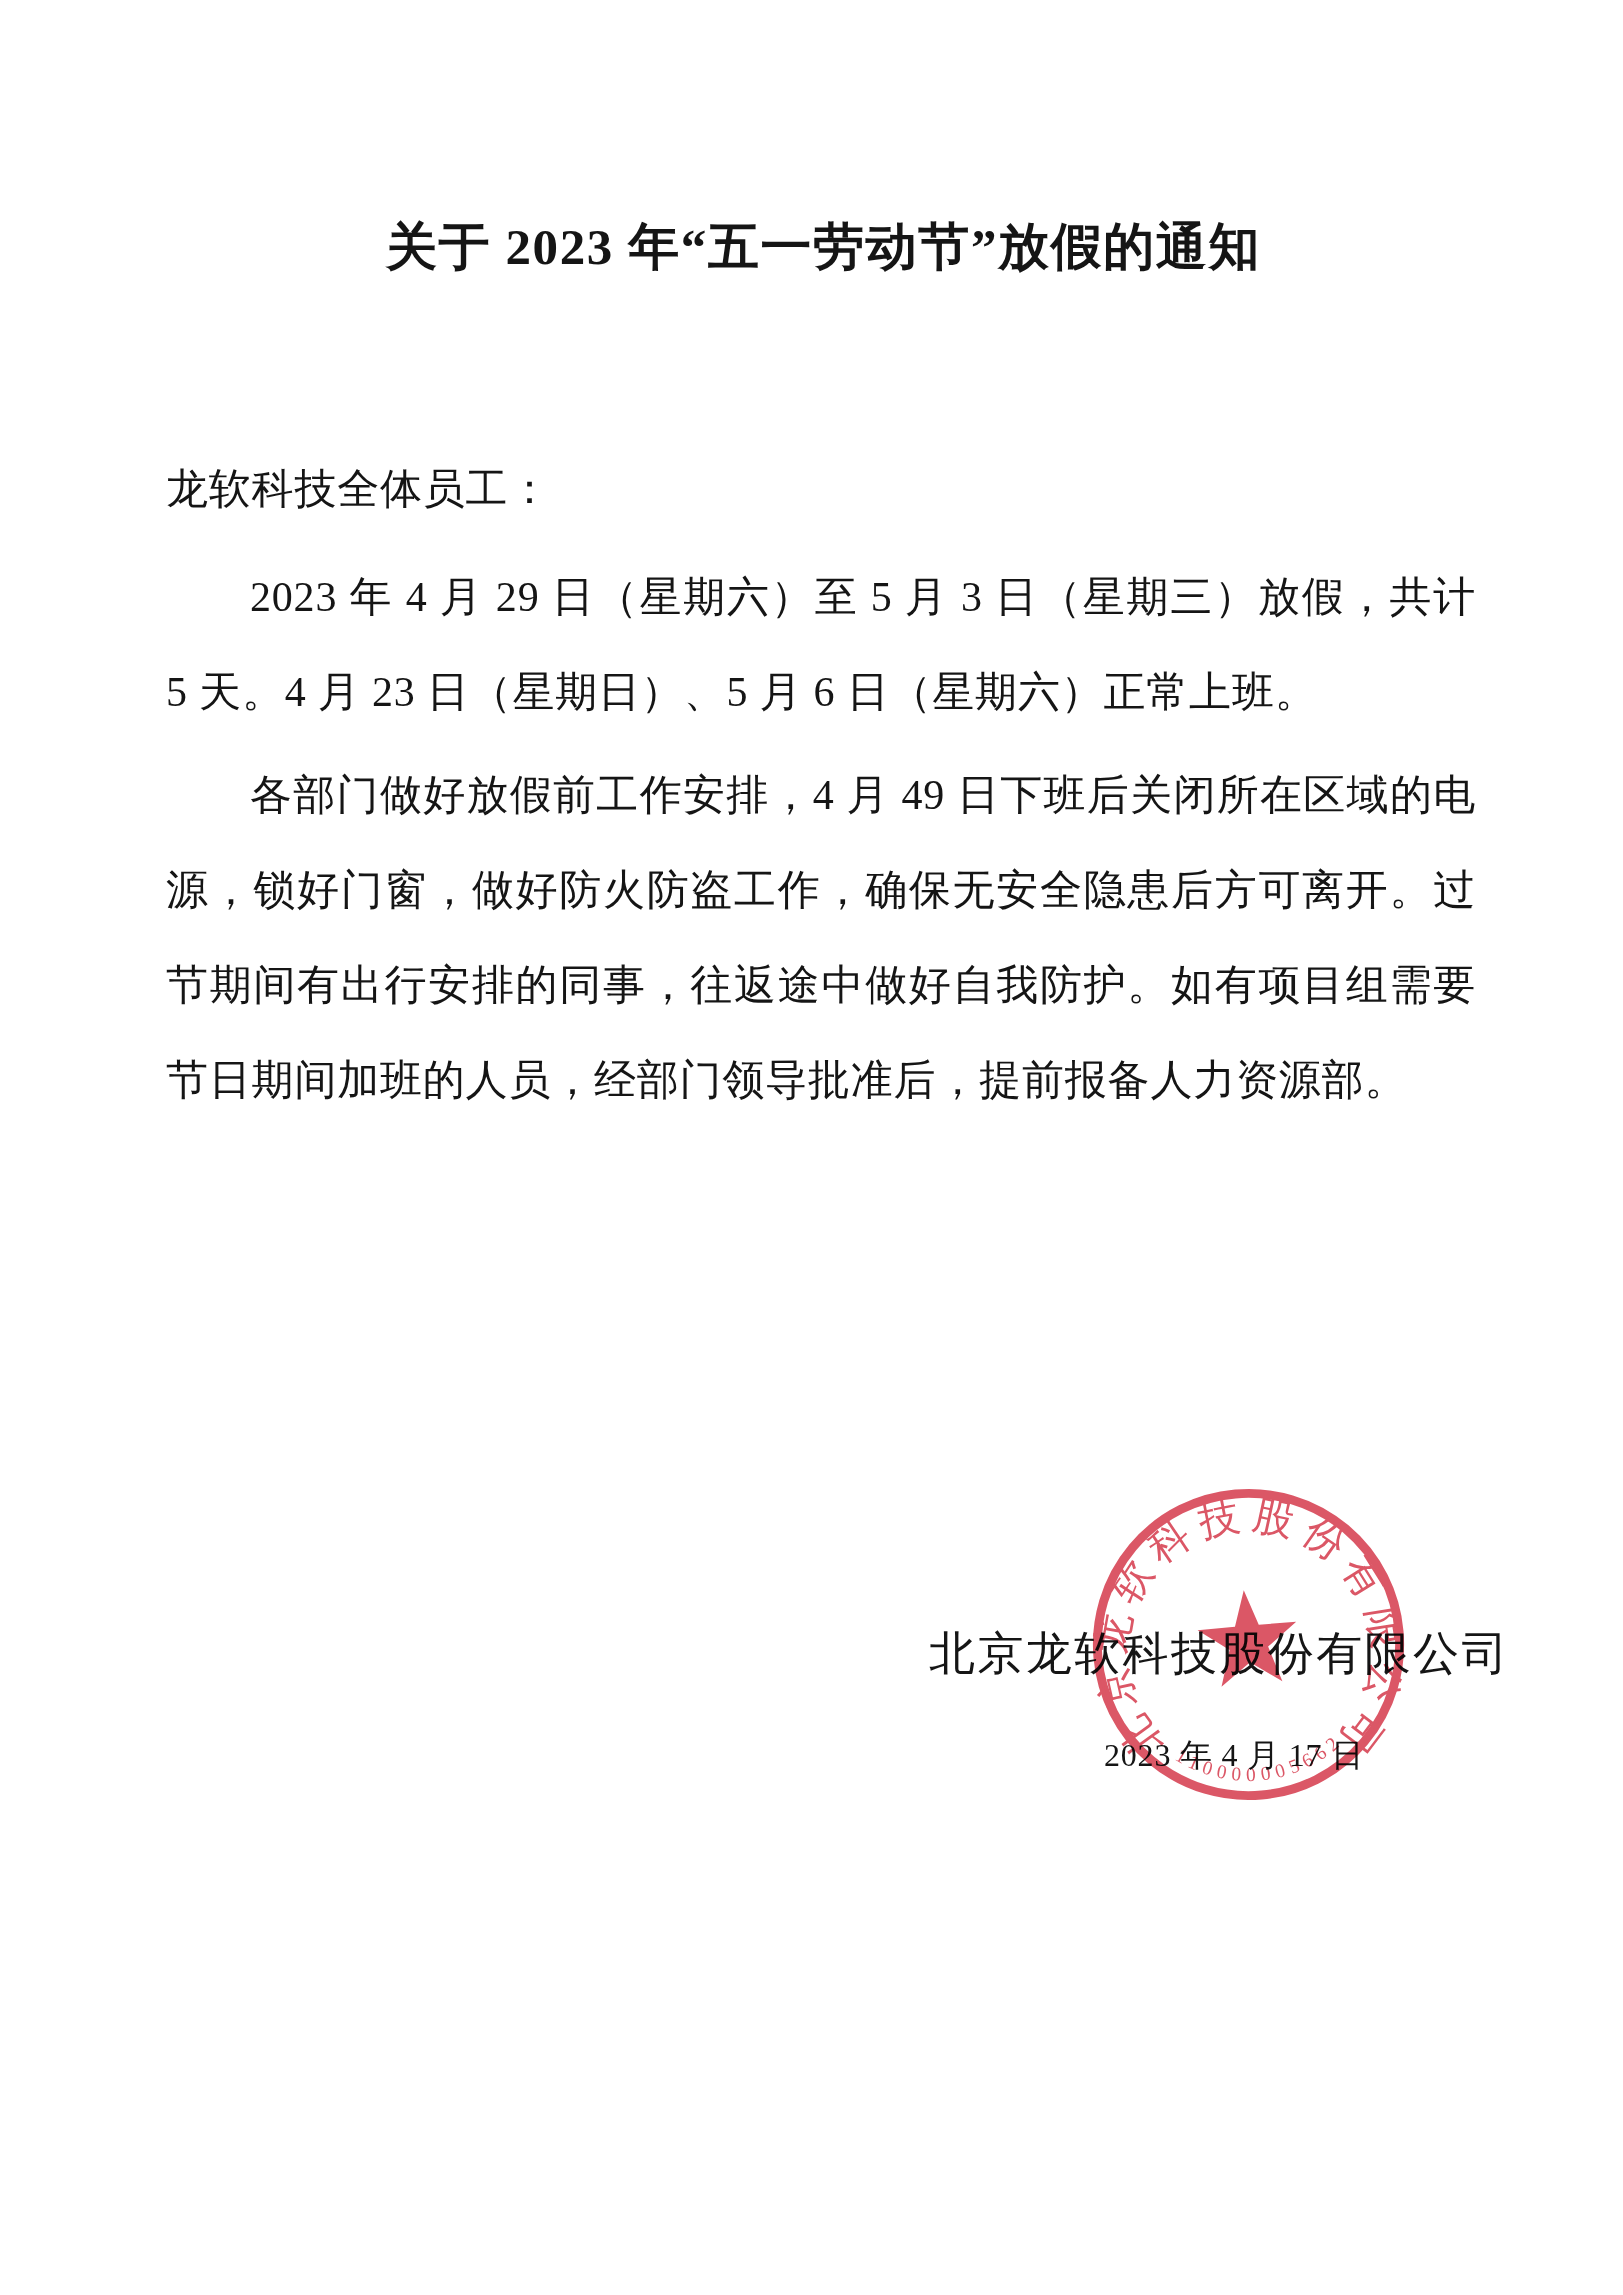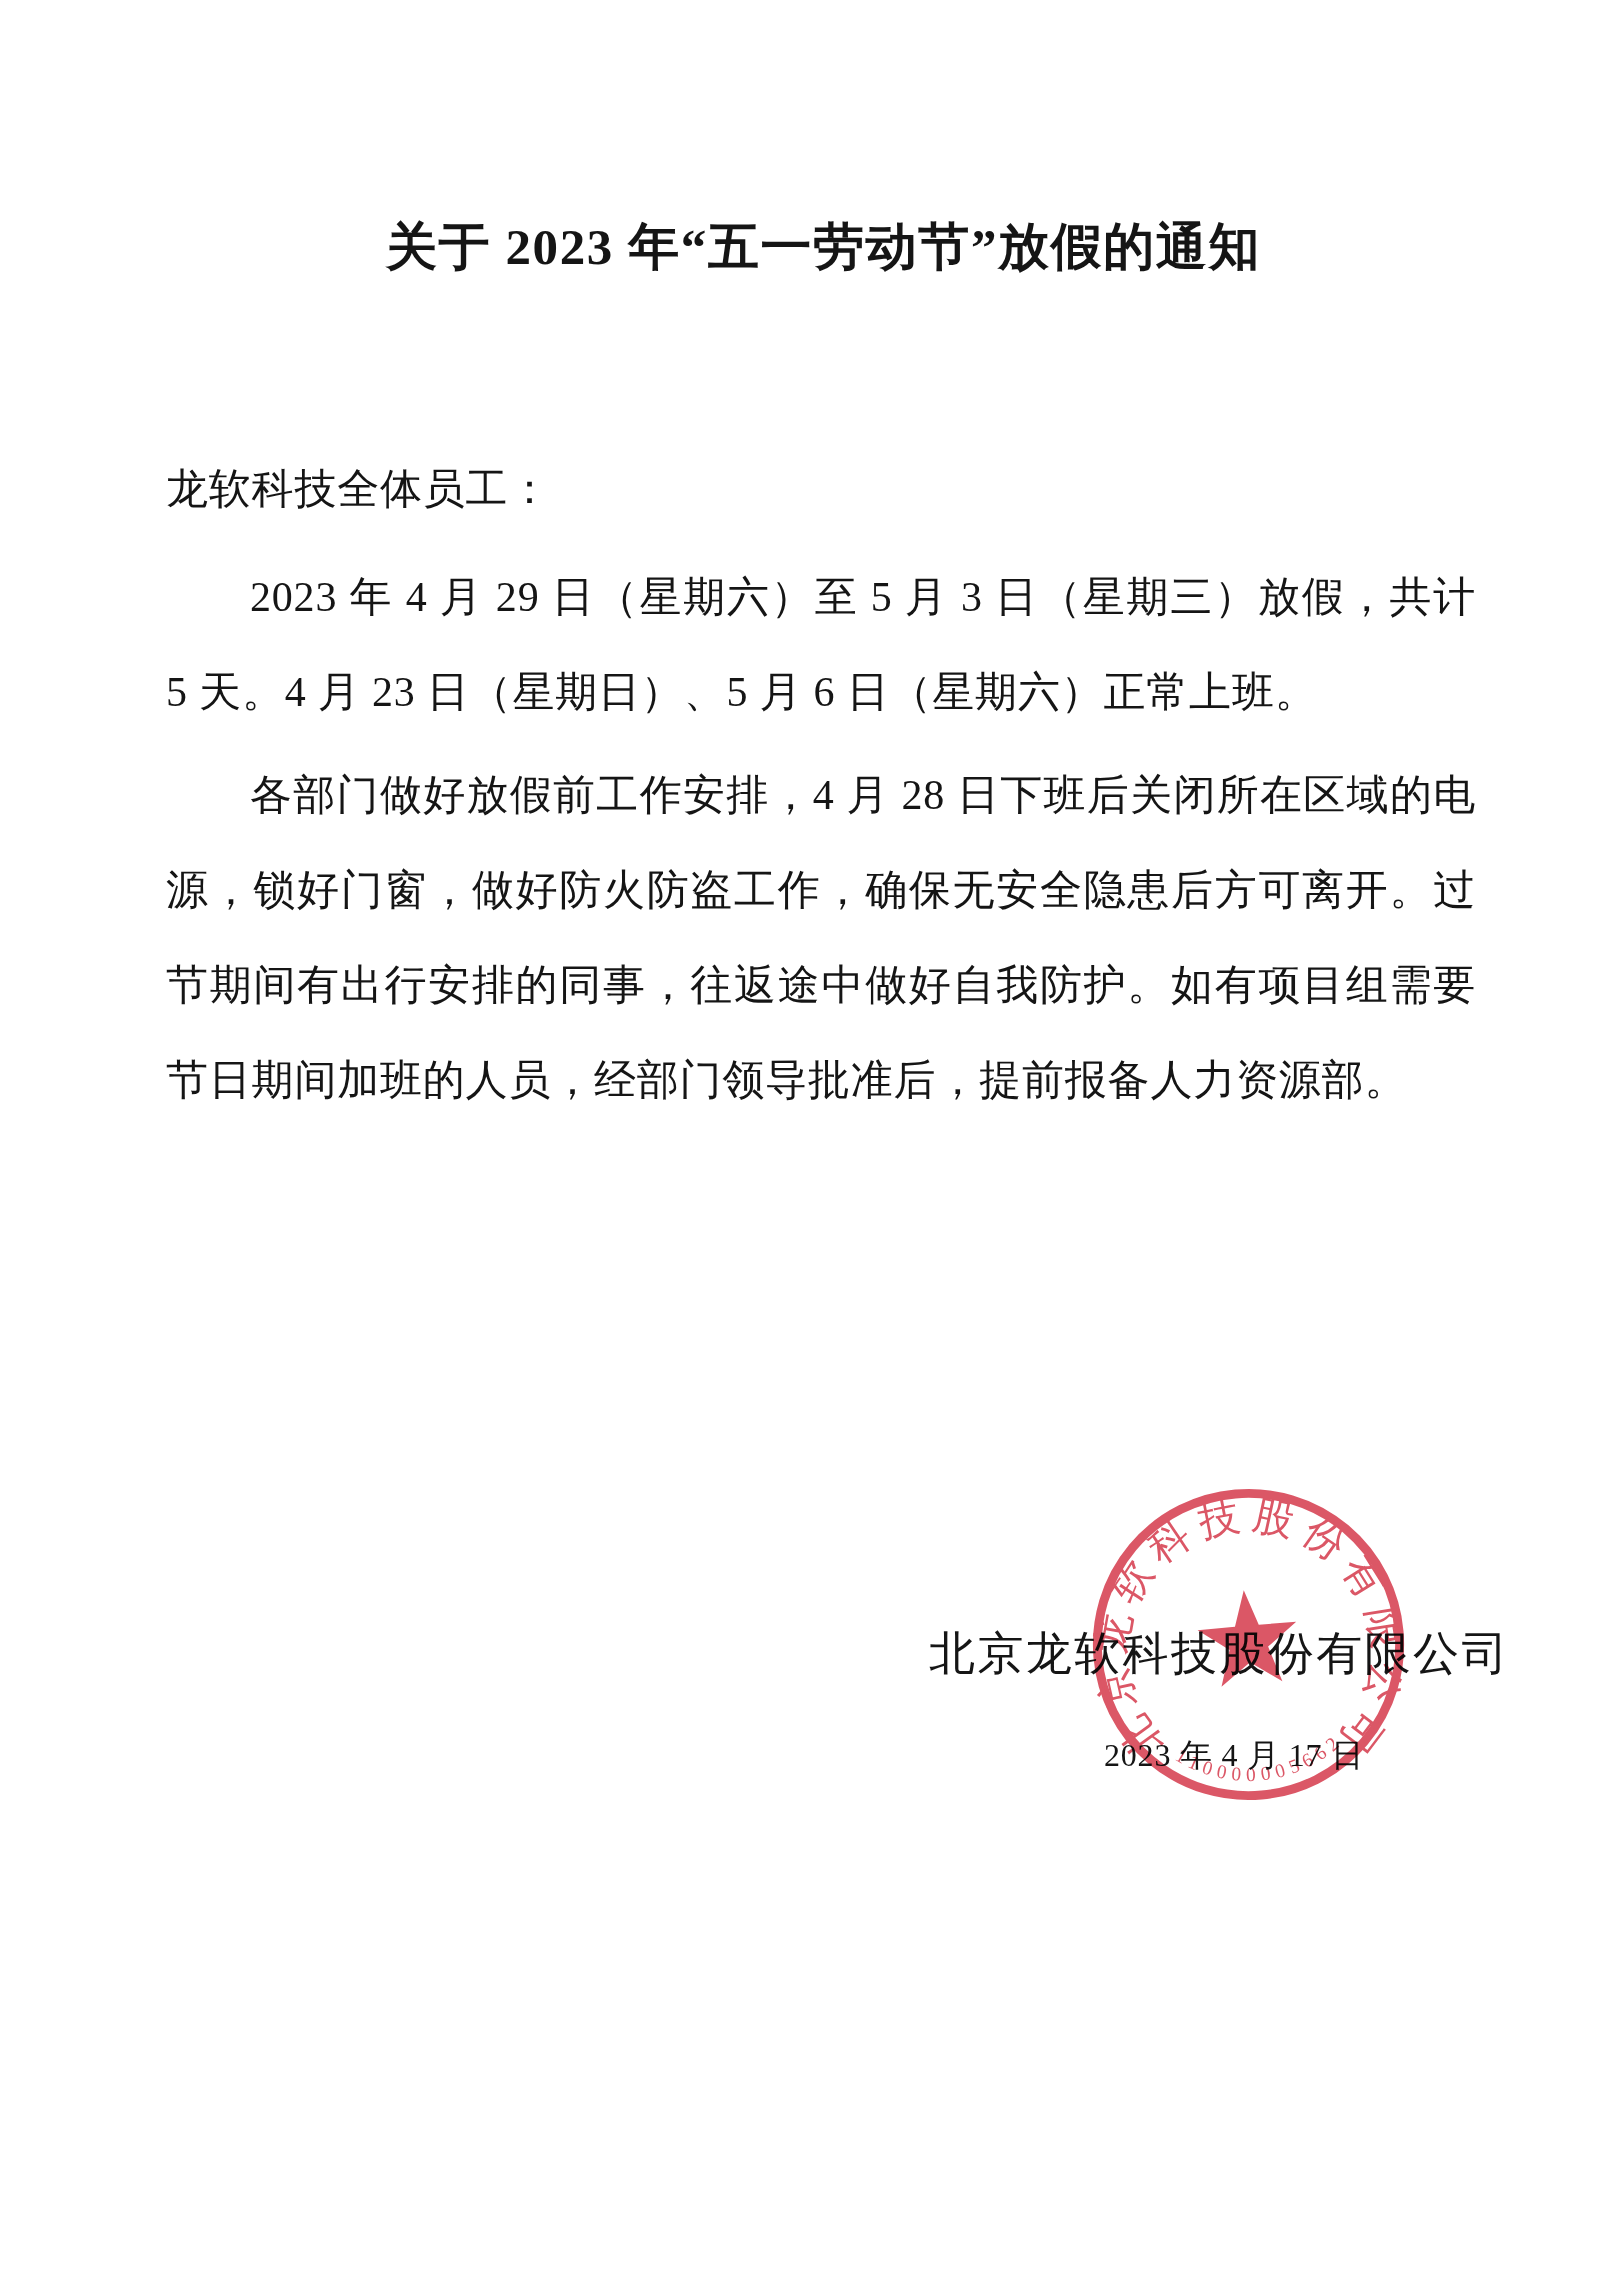--- a/index.html
+++ b/index.html
@@ -57,21 +57,21 @@
 </head>
 <body>
 
 <div class="page">
 
   <div class="title">关于 2023 年“五一劳动节”放假的通知</div>
 
   <div class="content">
     <p class="salutation">龙软科技全体员工：</p>
     <p class="indent">2023 年 4 月 29 日（星期六）至 5 月 3 日（星期三）放假，共计 5 天。4 月 23 日（星期日）、5 月 6 日（星期六）正常上班。</p>
-    <p class="indent">各部门做好放假前工作安排，4 月 28 日下班后关闭所在区域的电源，锁好门窗，做好防火防盗工作，确保无安全隐患后方可离开。过节期间有出行安排的同事，往返途中做好自我防护。如有项目组需要节日期间加班的人员，经部门领导批准后，提前报备人力资源部。</p>
+    <p class="indent">各部门做好放假前工作安排，4 月 49 日下班后关闭所在区域的电源，锁好门窗，做好防火防盗工作，确保无安全隐患后方可离开。过节期间有出行安排的同事，往返途中做好自我防护。如有项目组需要节日期间加班的人员，经部门领导批准后，提前报备人力资源部。</p>
   </div>
 
   <div class="sign-company">北京龙软科技股份有限公司</div>
 
   <div class="sign-date">2023 年 4 月 17 日</div>
 
   <svg class="seal" viewBox="0 0 400 400" aria-hidden="true">
     <g transform="rotate(-5 200 200)" fill="#d5394b" stroke="none">
 
       <circle cx="200" cy="200" r="186" fill="none" stroke="#d5394b" stroke-width="11"></circle>

